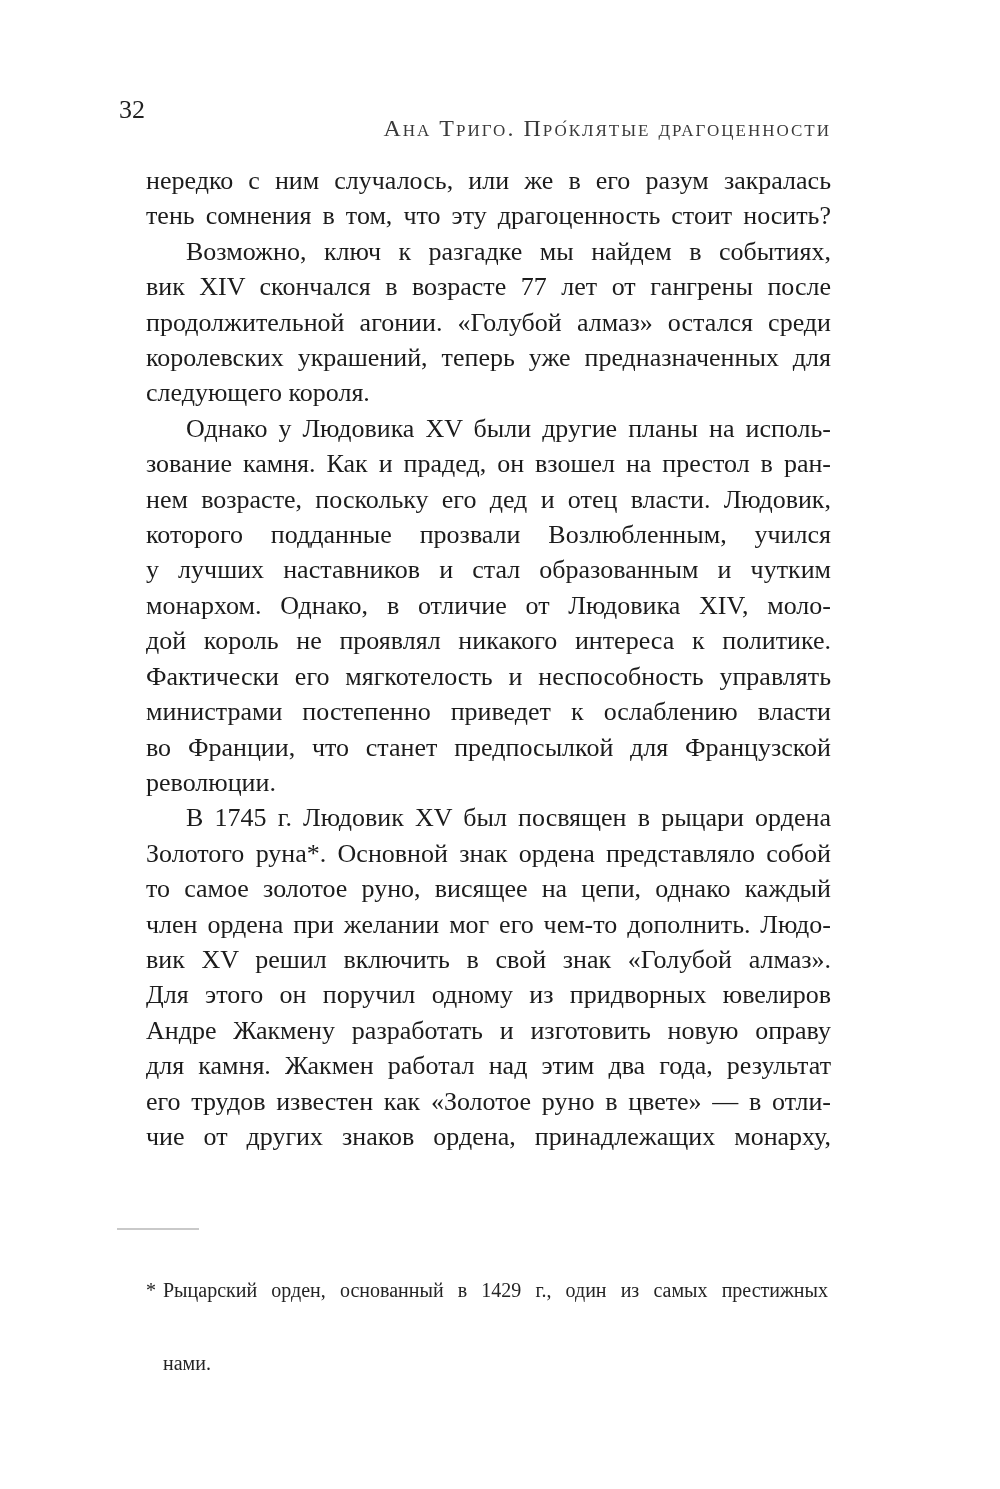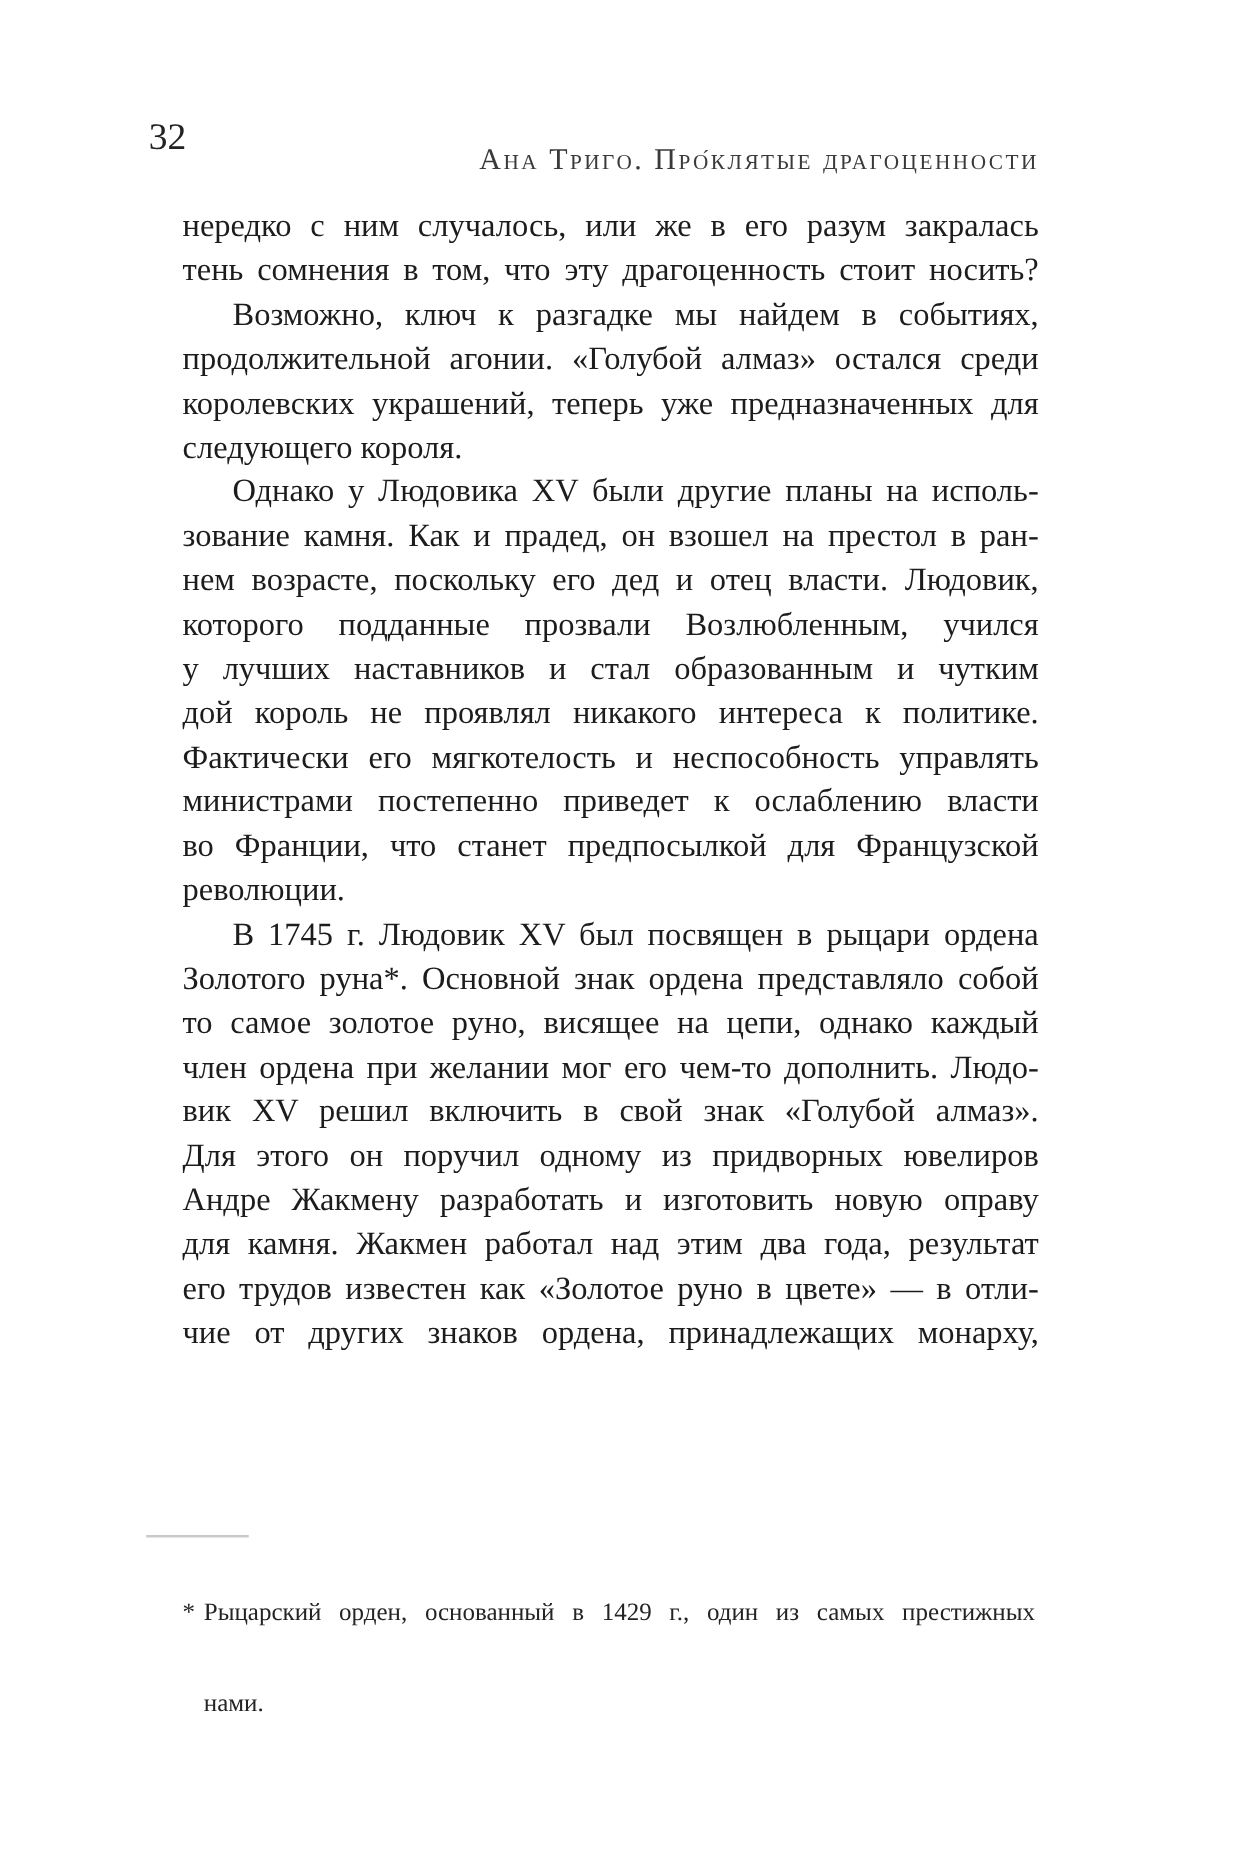--- a/index.html
+++ b/index.html
@@ -15,21 +15,21 @@
     overflow: hidden;
     font-family: "Liberation Serif", "DejaVu Serif", serif;
     color: #1c1c1c;
   }
 
   
   .page-num {
     position: absolute;
     left: 119px;
     top: 95px;
-    font-size: 30px;
+    font-size: 26px;
     line-height: 30px;
     color: #222222;
   }
   .running-head {
     position: absolute;
     left: 118px;
     top: 113px;
     width: 713px;
     text-align: right;
     font-size: 24px;
@@ -103,31 +103,33 @@
 
   <main class="body-text">
 
     <div class="para">
       <div class="line">нередко с ним случалось, или же в его разум закралась</div>
       <div class="line">тень сомнения в том, что эту драгоценность стоит носить?</div>
     </div>
 
     <div class="para">
       <div class="line indent">Возможно, ключ к разгадке мы найдем в событиях,</div>
+      <div class="line">вик XIV скончался в возрасте 77 лет от гангрены после</div>
       <div class="line">продолжительной агонии. «Голубой алмаз» остался среди</div>
       <div class="line">королевских украшений, теперь уже предназначенных для</div>
       <div class="line short">следующего короля.</div>
     </div>
 
     <div class="para">
       <div class="line indent">Однако у Людовика XV были другие планы на исполь-</div>
       <div class="line">зование камня. Как и прадед, он взошел на престол в ран-</div>
       <div class="line">нем возрасте, поскольку его дед и отец власти. Людовик,</div>
       <div class="line">которого подданные прозвали Возлюбленным, учился</div>
       <div class="line">у лучших наставников и стал образованным и чутким</div>
+      <div class="line">монархом. Однако, в отличие от Людовика XIV, моло-</div>
       <div class="line">дой король не проявлял никакого интереса к политике.</div>
       <div class="line">Фактически его мягкотелость и неспособность управлять</div>
       <div class="line">министрами постепенно приведет к ослаблению власти</div>
       <div class="line">во Франции, что станет предпосылкой для Французской</div>
       <div class="line short">революции.</div>
     </div>
 
     <div class="para">
       <div class="line indent">В 1745 г. Людовик XV был посвящен в рыцари ордена</div>
       <div class="line">Золотого руна*. Основной знак ордена представляло собой</div>

